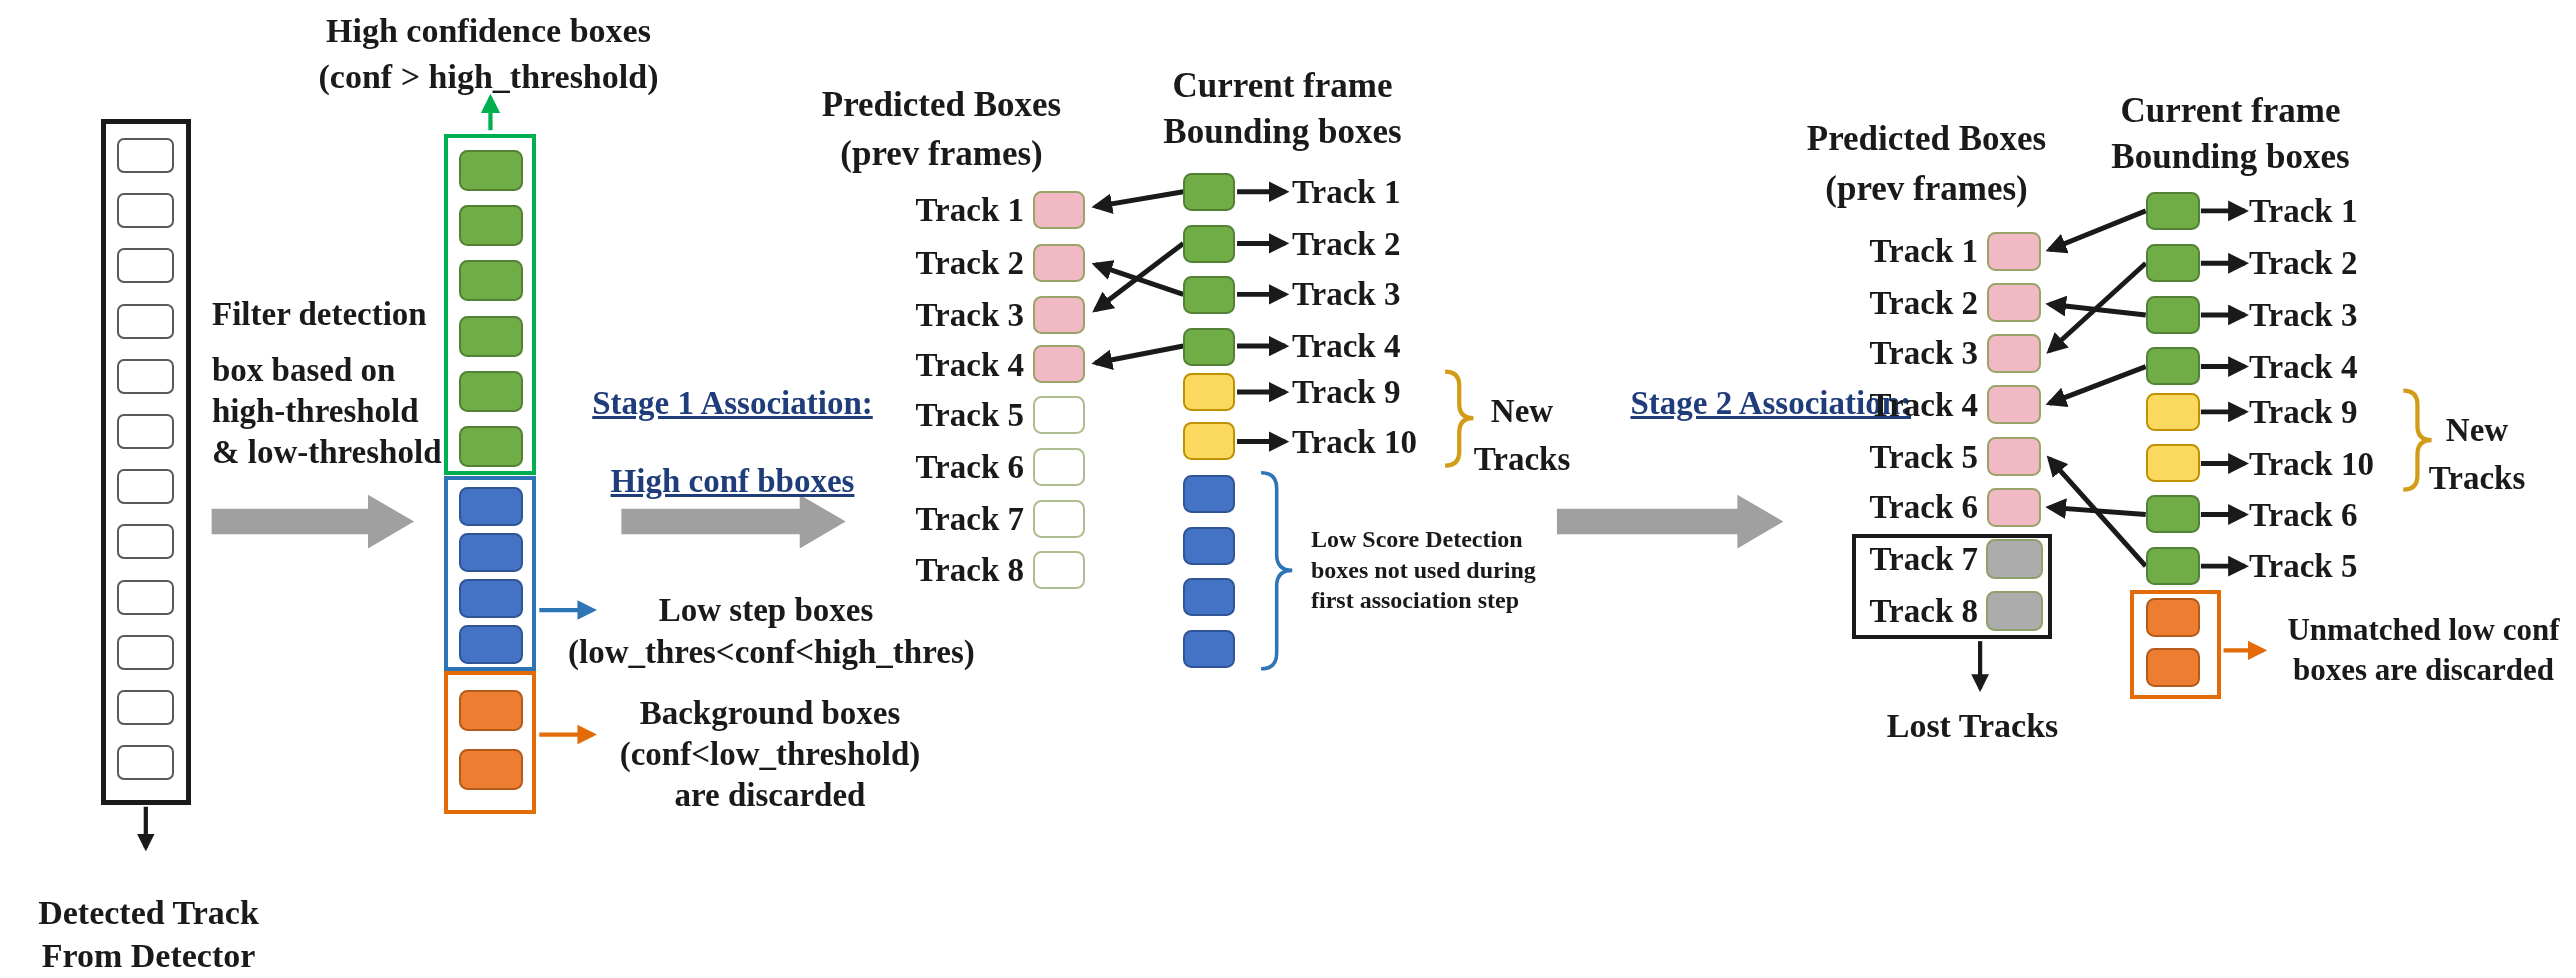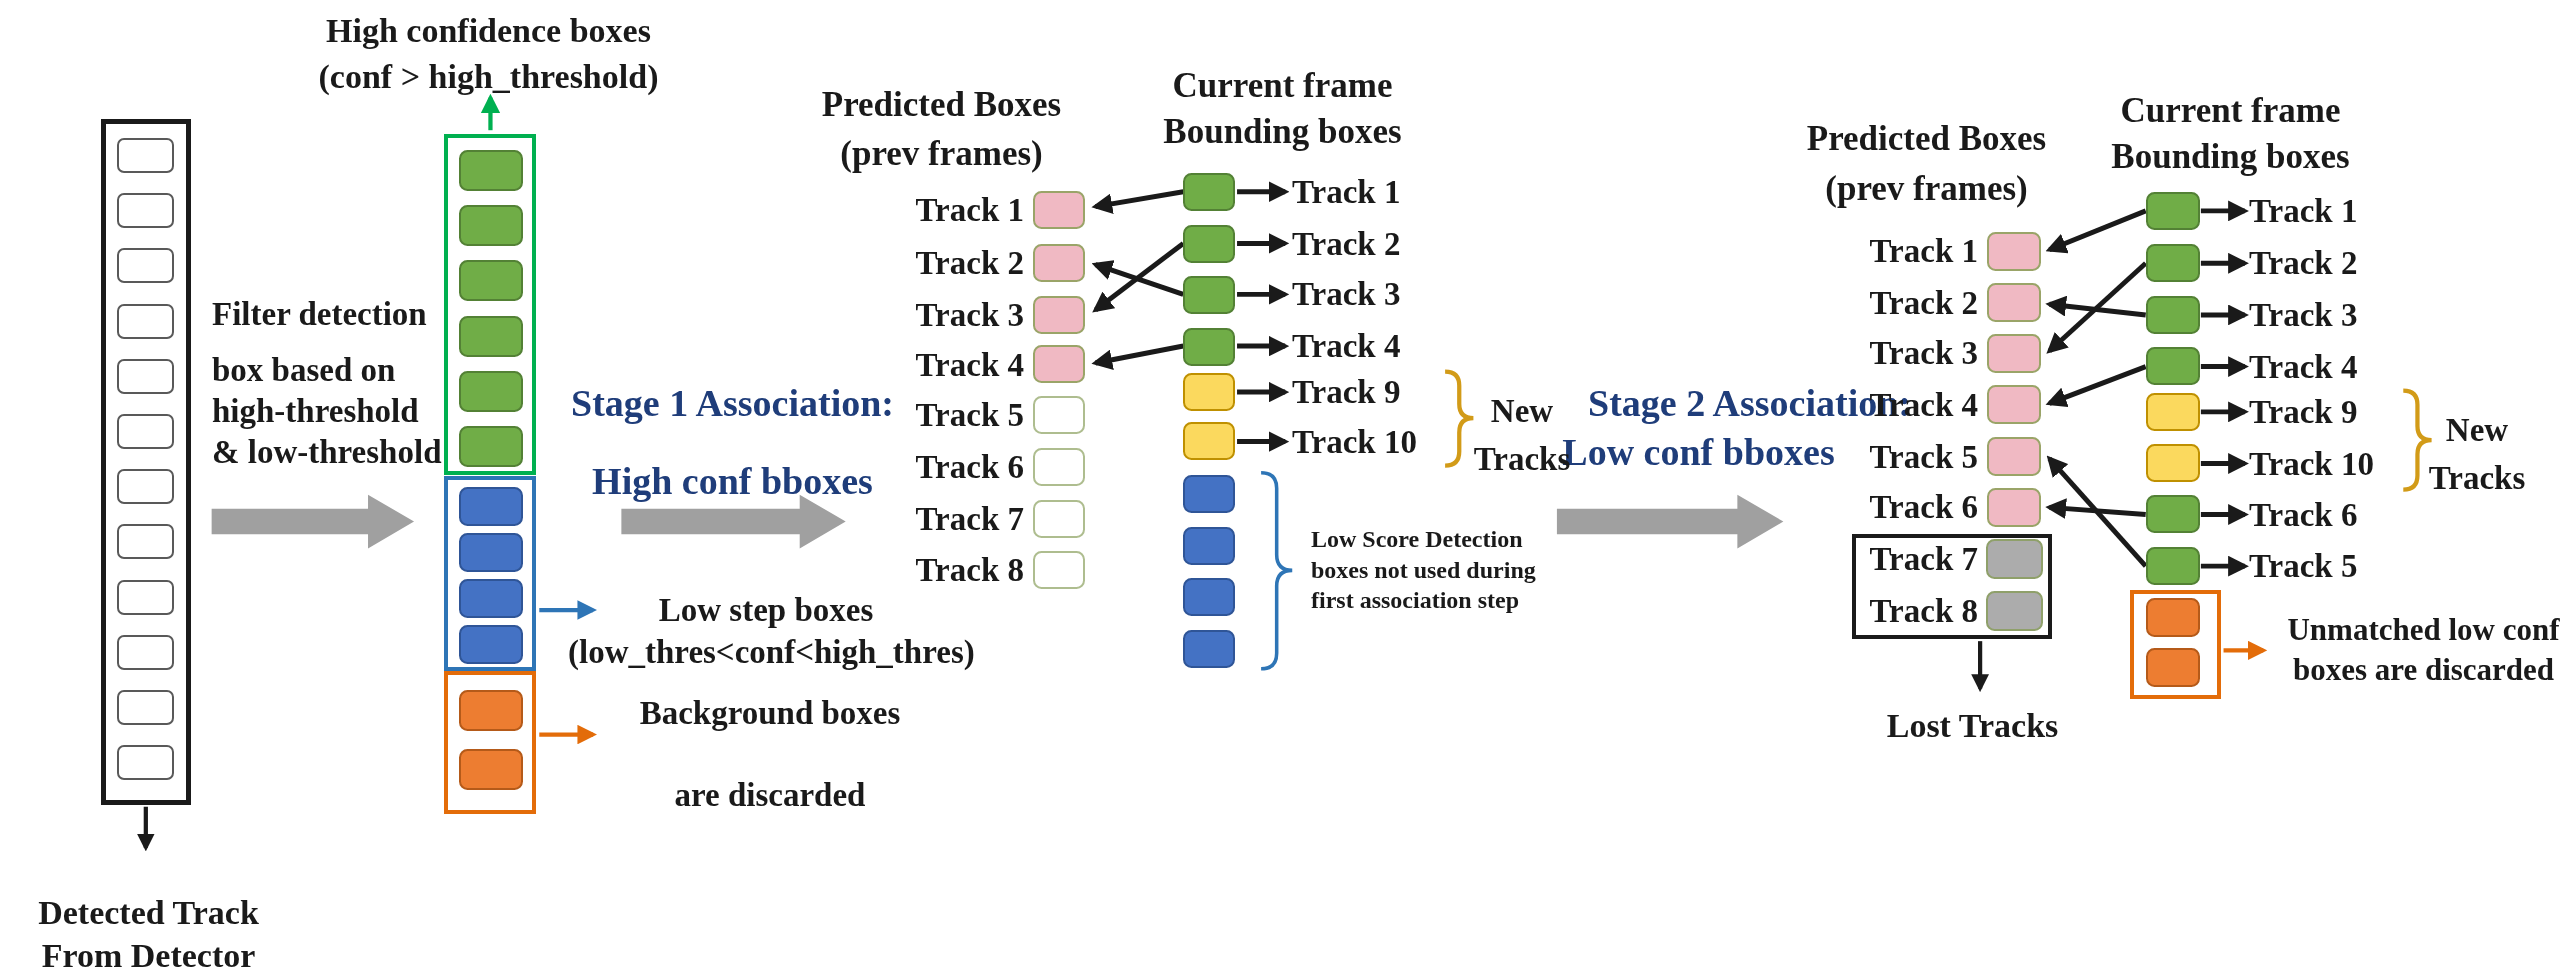--- a/index.html
+++ b/index.html
@@ -5,21 +5,21 @@
   html,body{margin:0;padding:0;background:#ffffff;}
   #canvas{position:relative;width:2576px;height:978px;background:#ffffff;overflow:hidden;
           font-family:"Liberation Serif",serif;}
   .lbl{position:absolute;font-weight:bold;color:#1a1a1a;white-space:nowrap;}
   .c{text-align:center;} .r{text-align:right;}
   .f50{font-size:35px;line-height:42px;}
   .f48{font-size:34px;line-height:40px;}
   .f46{font-size:33px;line-height:44px;}
   .f46b{font-size:33px;line-height:37px;}
   .f44{font-size:31px;line-height:38px;}
-  .f54{font-size:38px;line-height:41px;}
+  .f54{font-size:33px;line-height:41px;text-decoration:underline;}
   .f38{font-size:24px;line-height:31px;}
   .navy{color:#1F3D7A;}
   .box{position:absolute;border-radius:8.5px;box-sizing:border-box;}
   .pink   {background:#F0B9C3;border:2.1px solid #9AA468;}
   .wpred  {background:#ffffff;border:2.1px solid #AEBD8F;}
   .greenb {background:#70AD47;border:2.1px solid #538135;}
   .yellowb{background:#FBD95E;border:2.1px solid #BF9000;}
   .blueb  {background:#4472C4;border:2.1px solid #2F5597;}
   .orangeb{background:#ED7D31;border:2.1px solid #B55A19;}
   .grayb  {background:#ACACAC;border:2.1px solid #8FA06A;}
@@ -134,26 +134,26 @@
   <div class="box orangeb" style="left:459px;top:690px;width:64px;height:41px;"></div>
   <div class="box orangeb" style="left:459px;top:749px;width:64px;height:41px;"></div>
 
   <div class="lbl c f48" style="left:276px;top:11.3px;width:425px;">High confidence boxes</div>
   <div class="lbl c f48" style="left:276px;top:57px;width:425px;">(conf &gt; high_threshold)</div>
 
   <div class="lbl c f46b" style="left:568px;top:592px;width:396px;">Low step boxes</div>
   <div class="lbl c f46b" style="left:568px;top:634px;width:396px;">(low_thres&lt;conf&lt;high_thres)</div>
 
   <div class="lbl c f46b" style="left:586px;top:695px;width:368px;">Background boxes</div>
+  <div class="lbl c f46b" style="left:586px;top:736px;width:368px;">(conf&lt;low_threshold)</div>
   <div class="lbl c f46b" style="left:586px;top:777px;width:368px;">are discarded</div>
 
   <div class="lbl c f54 navy" style="left:520px;top:383px;width:425px;">Stage 1 Association:</div>
   <div class="lbl c f54 navy" style="left:520px;top:432px;width:425px;margin-top:29px;">High conf bboxes</div>
   <div class="lbl c f54 navy" style="left:1486px;top:383px;width:425px;text-align:right;">Stage 2 Association:</div>
-  <div class="lbl c f54 navy" style="left:1486px;top:432px;width:425px;">Low conf bboxes</div>
 
   <div class="lbl c f50" style="left:729px;top:84px;width:425px;">Predicted Boxes</div>
   <div class="lbl c f50" style="left:729px;top:133px;width:425px;">(prev frames)</div>
   <div class="lbl c f50" style="left:1070px;top:65px;width:425px;">Current frame</div>
   <div class="lbl c f50" style="left:1070px;top:111px;width:425px;">Bounding boxes</div>
 
   <div class="lbl r f46" style="left:854px;top:188px;width:170px;">Track 1</div>
   <div class="lbl r f46" style="left:854px;top:241px;width:170px;">Track 2</div>
   <div class="lbl r f46" style="left:854px;top:293px;width:170px;">Track 3</div>
   <div class="lbl r f46" style="left:854px;top:343px;width:170px;">Track 4</div>

